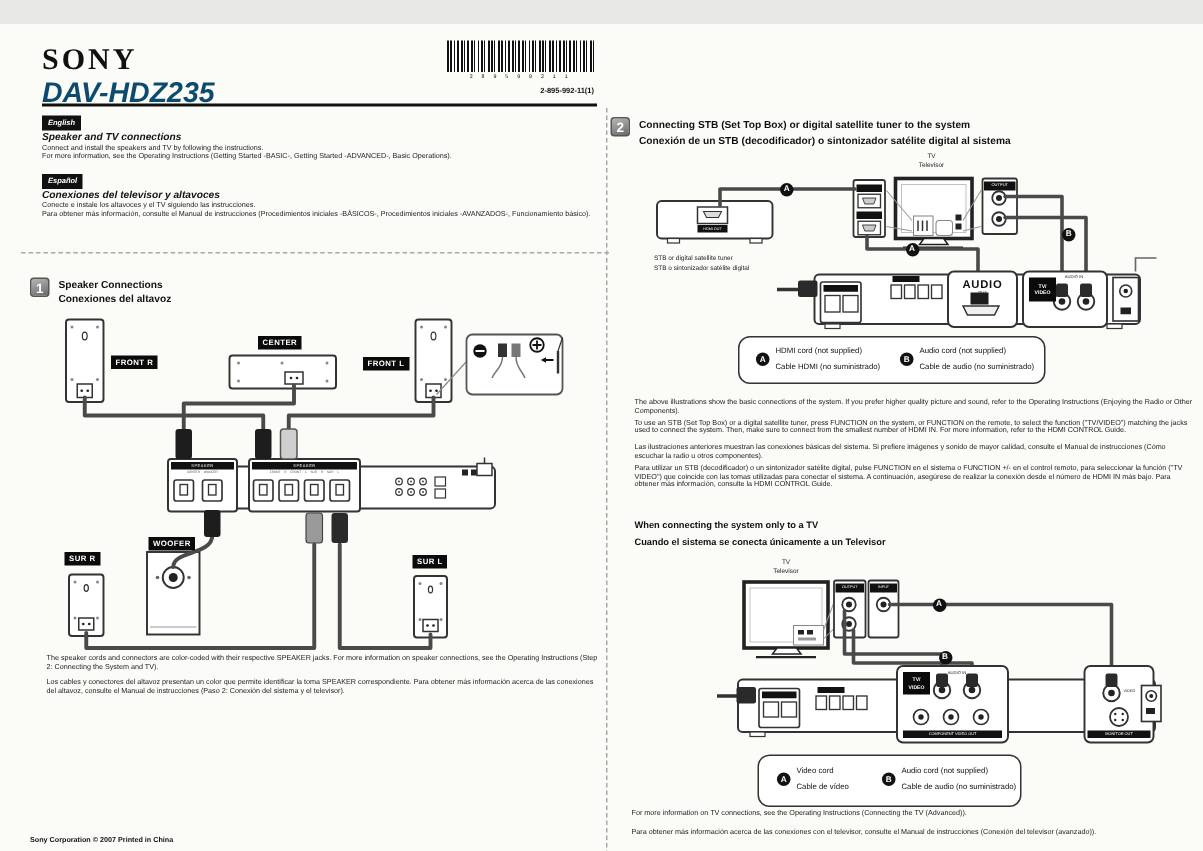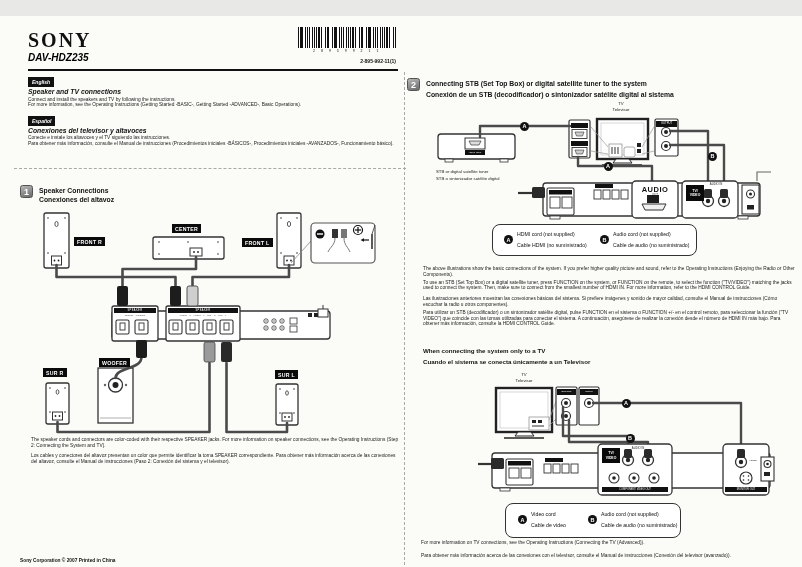--- a/index.html
+++ b/index.html
@@ -1,20 +1,20 @@
 <!DOCTYPE html>
 <html><head>
 <meta charset="utf-8">
 <style>
   html,body{margin:0;padding:0;background:#e8e8e6;}
   #page{position:relative;width:802px;height:567px;background:#fbfbf8;overflow:hidden;
         font-family:"Liberation Sans",sans-serif;color:#222;margin-top:16px;}
   .abs{position:absolute;}
   .logo{font-family:"Liberation Serif",serif;font-weight:bold;font-size:20px;letter-spacing:2px;color:#111;}
-  .model{font-weight:bold;font-style:italic;font-size:10px;color:#000000;}
+  .model{font-weight:bold;font-style:italic;font-size:19px;color:#0c4a6e;}
   .rule{background:#111;}
   .barcode{background:repeating-linear-gradient(90deg,#111 0 1.2px,#fff 1.2px 2.2px,#111 2.2px 3.6px,#fff 3.6px 4.4px,#111 4.4px 5px,#fff 5px 6.8px);}
   .bdigits{font-size:3.5px;letter-spacing:2.5px;text-align:center;color:#111;}
   .partno{font-weight:bold;font-size:5px;text-align:right;color:#111;}
   .lang-badge{background:#111;color:#fff;font-weight:bold;font-style:italic;font-size:5px;padding:1.5px 4px 2px;display:inline-block;}
   .h-it{font-weight:bold;font-style:italic;font-size:6.8px;color:#111;}
   .body-s{font-size:4.8px;color:#222;line-height:1.2;}
   .dash-h{border-top:1.1px dashed #a8a8a8;height:0;}
   .dash-v{border-left:1.1px dashed #a8a8a8;width:0;}
   .secbadge{width:13px;height:13px;background:linear-gradient(160deg,#b7b7b7,#696969);border:1px solid #555;border-radius:2.5px;

